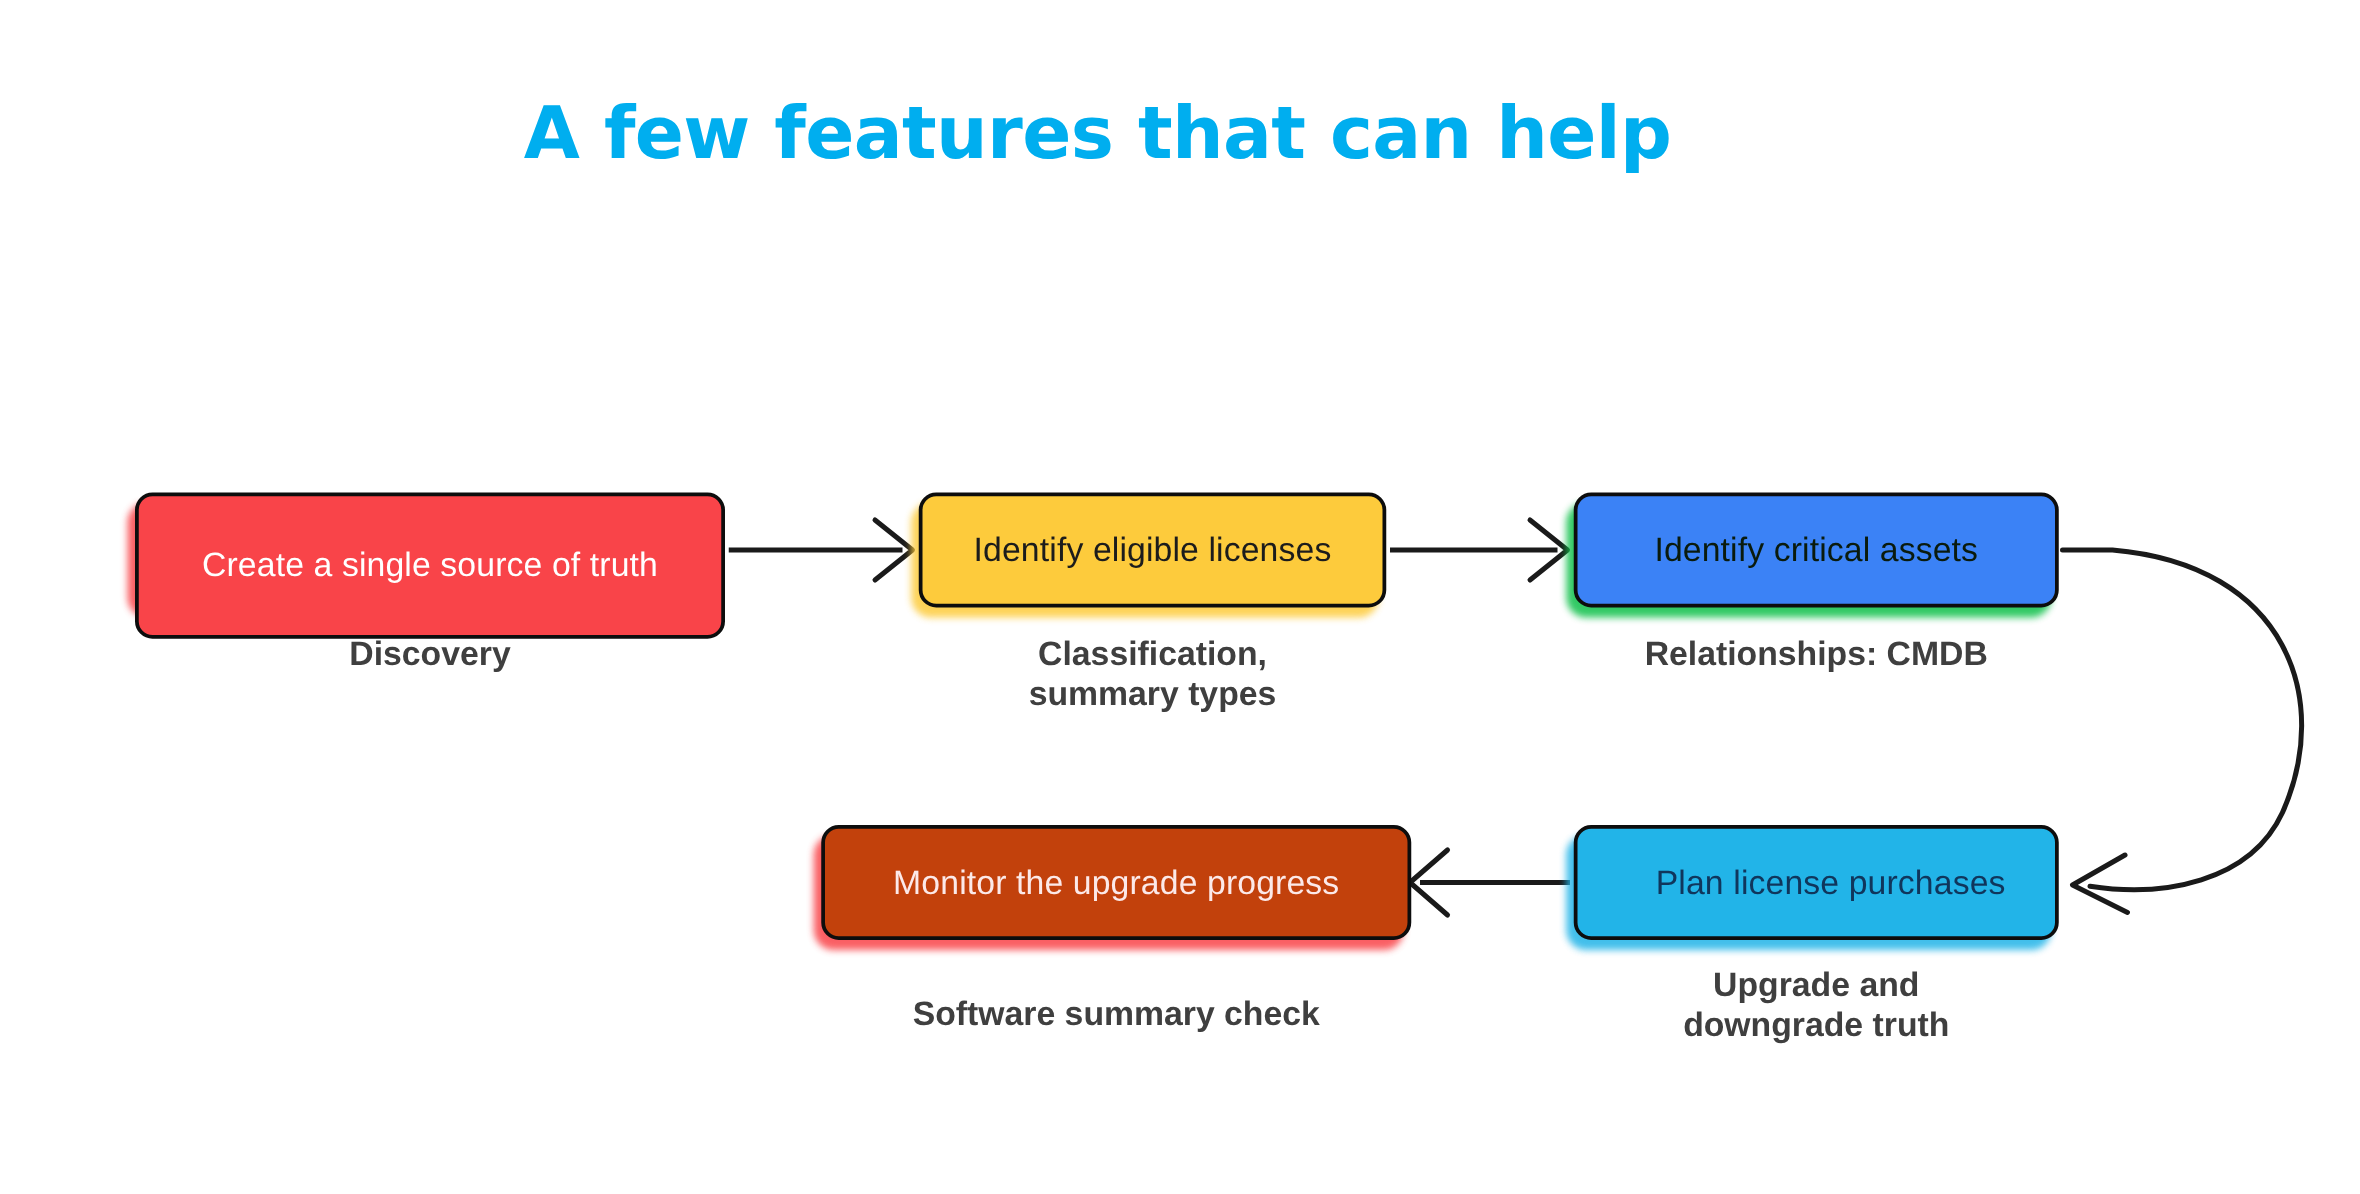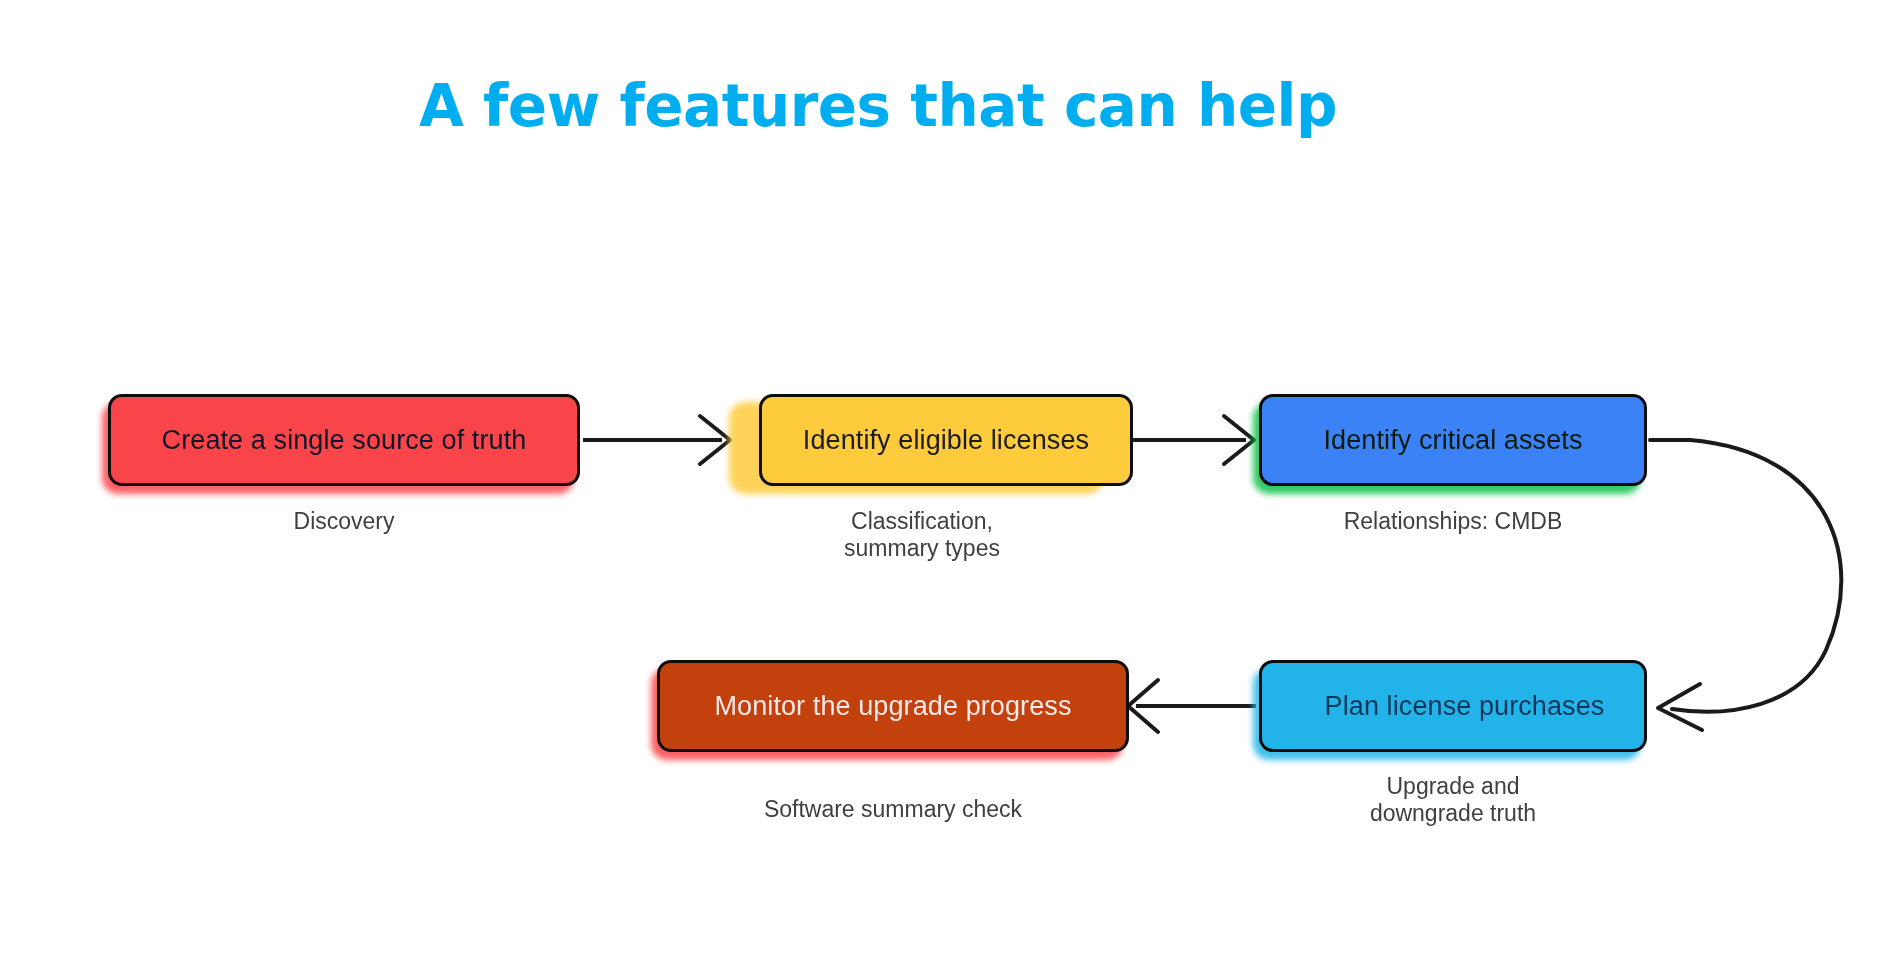--- a/index.html
+++ b/index.html
@@ -79,22 +79,22 @@
     filter: blur(3px);
     opacity: 0.85;
     z-index: 0;
   }
   .node-box { z-index: 1; }
 
   .node-caption {
     position: absolute;
     text-align: center;
     font-family: "Liberation Sans", sans-serif;
-    font-size: 23px;
-    font-weight: 400;
+    font-size: 27px;
+    font-weight: 700;
     color: #3f3f3f;
     line-height: 1.18;
     white-space: pre-line;
     z-index: 1;
   }
 </style>
 </head>
 <body>
 
 <div id="slide-title">A few features that can help</div>
@@ -119,29 +119,29 @@
     </g>
 
     <g>
       <line x1="1256" y1="706" x2="1136" y2="706" stroke="#1A1A1A" stroke-width="4"></line>
       <polyline points="1158,680 1128,706 1158,732" fill="none" stroke="#1A1A1A" stroke-width="4" stroke-linecap="round" stroke-linejoin="round"></polyline>
     </g>
   </svg>
 
   <div class="node-group">
     <div class="node-shadow" style="left:102px;top:402px;width:472px;height:92px;background:#F94449;"></div>
-    <div class="node-box" style="left:108px;top:394px;width:472px;height:92px;background:#F94449;color:#0f172a;">
+    <div class="node-box" style="left:108px;top:394px;width:472px;height:117px;background:#F94449;color:#ffffff;">
       <span>Create a single source of truth</span>
     </div>
     <div class="node-caption" style="left:108px;top:508px;width:472px;">Discovery</div>
   </div>
 
   <div class="node-group">
     <div class="node-shadow" style="left:729px;top:402px;width:374px;height:92px;background:#FDCB3C;"></div>
-    <div class="node-box" style="left:735px;top:394px;width:374px;height:92px;background:#FDCB3C;color:#1C1C1C;margin-left:24px;">
+    <div class="node-box" style="left:735px;top:394px;width:374px;height:92px;background:#FDCB3C;color:#1C1C1C;">
       <span>Identify eligible licenses</span>
     </div>
     <div class="node-caption" style="left:735px;top:508px;width:374px;">Classification,
 summary types</div>
   </div>
 
   <div class="node-group">
     <div class="node-shadow" style="left:1253px;top:402px;width:388px;height:92px;background:#0FC04A;"></div>
     <div class="node-box" style="left:1259px;top:394px;width:388px;height:92px;background:#3b82f6;color:#0A1B0D;">
       <span>Identify critical assets</span>

